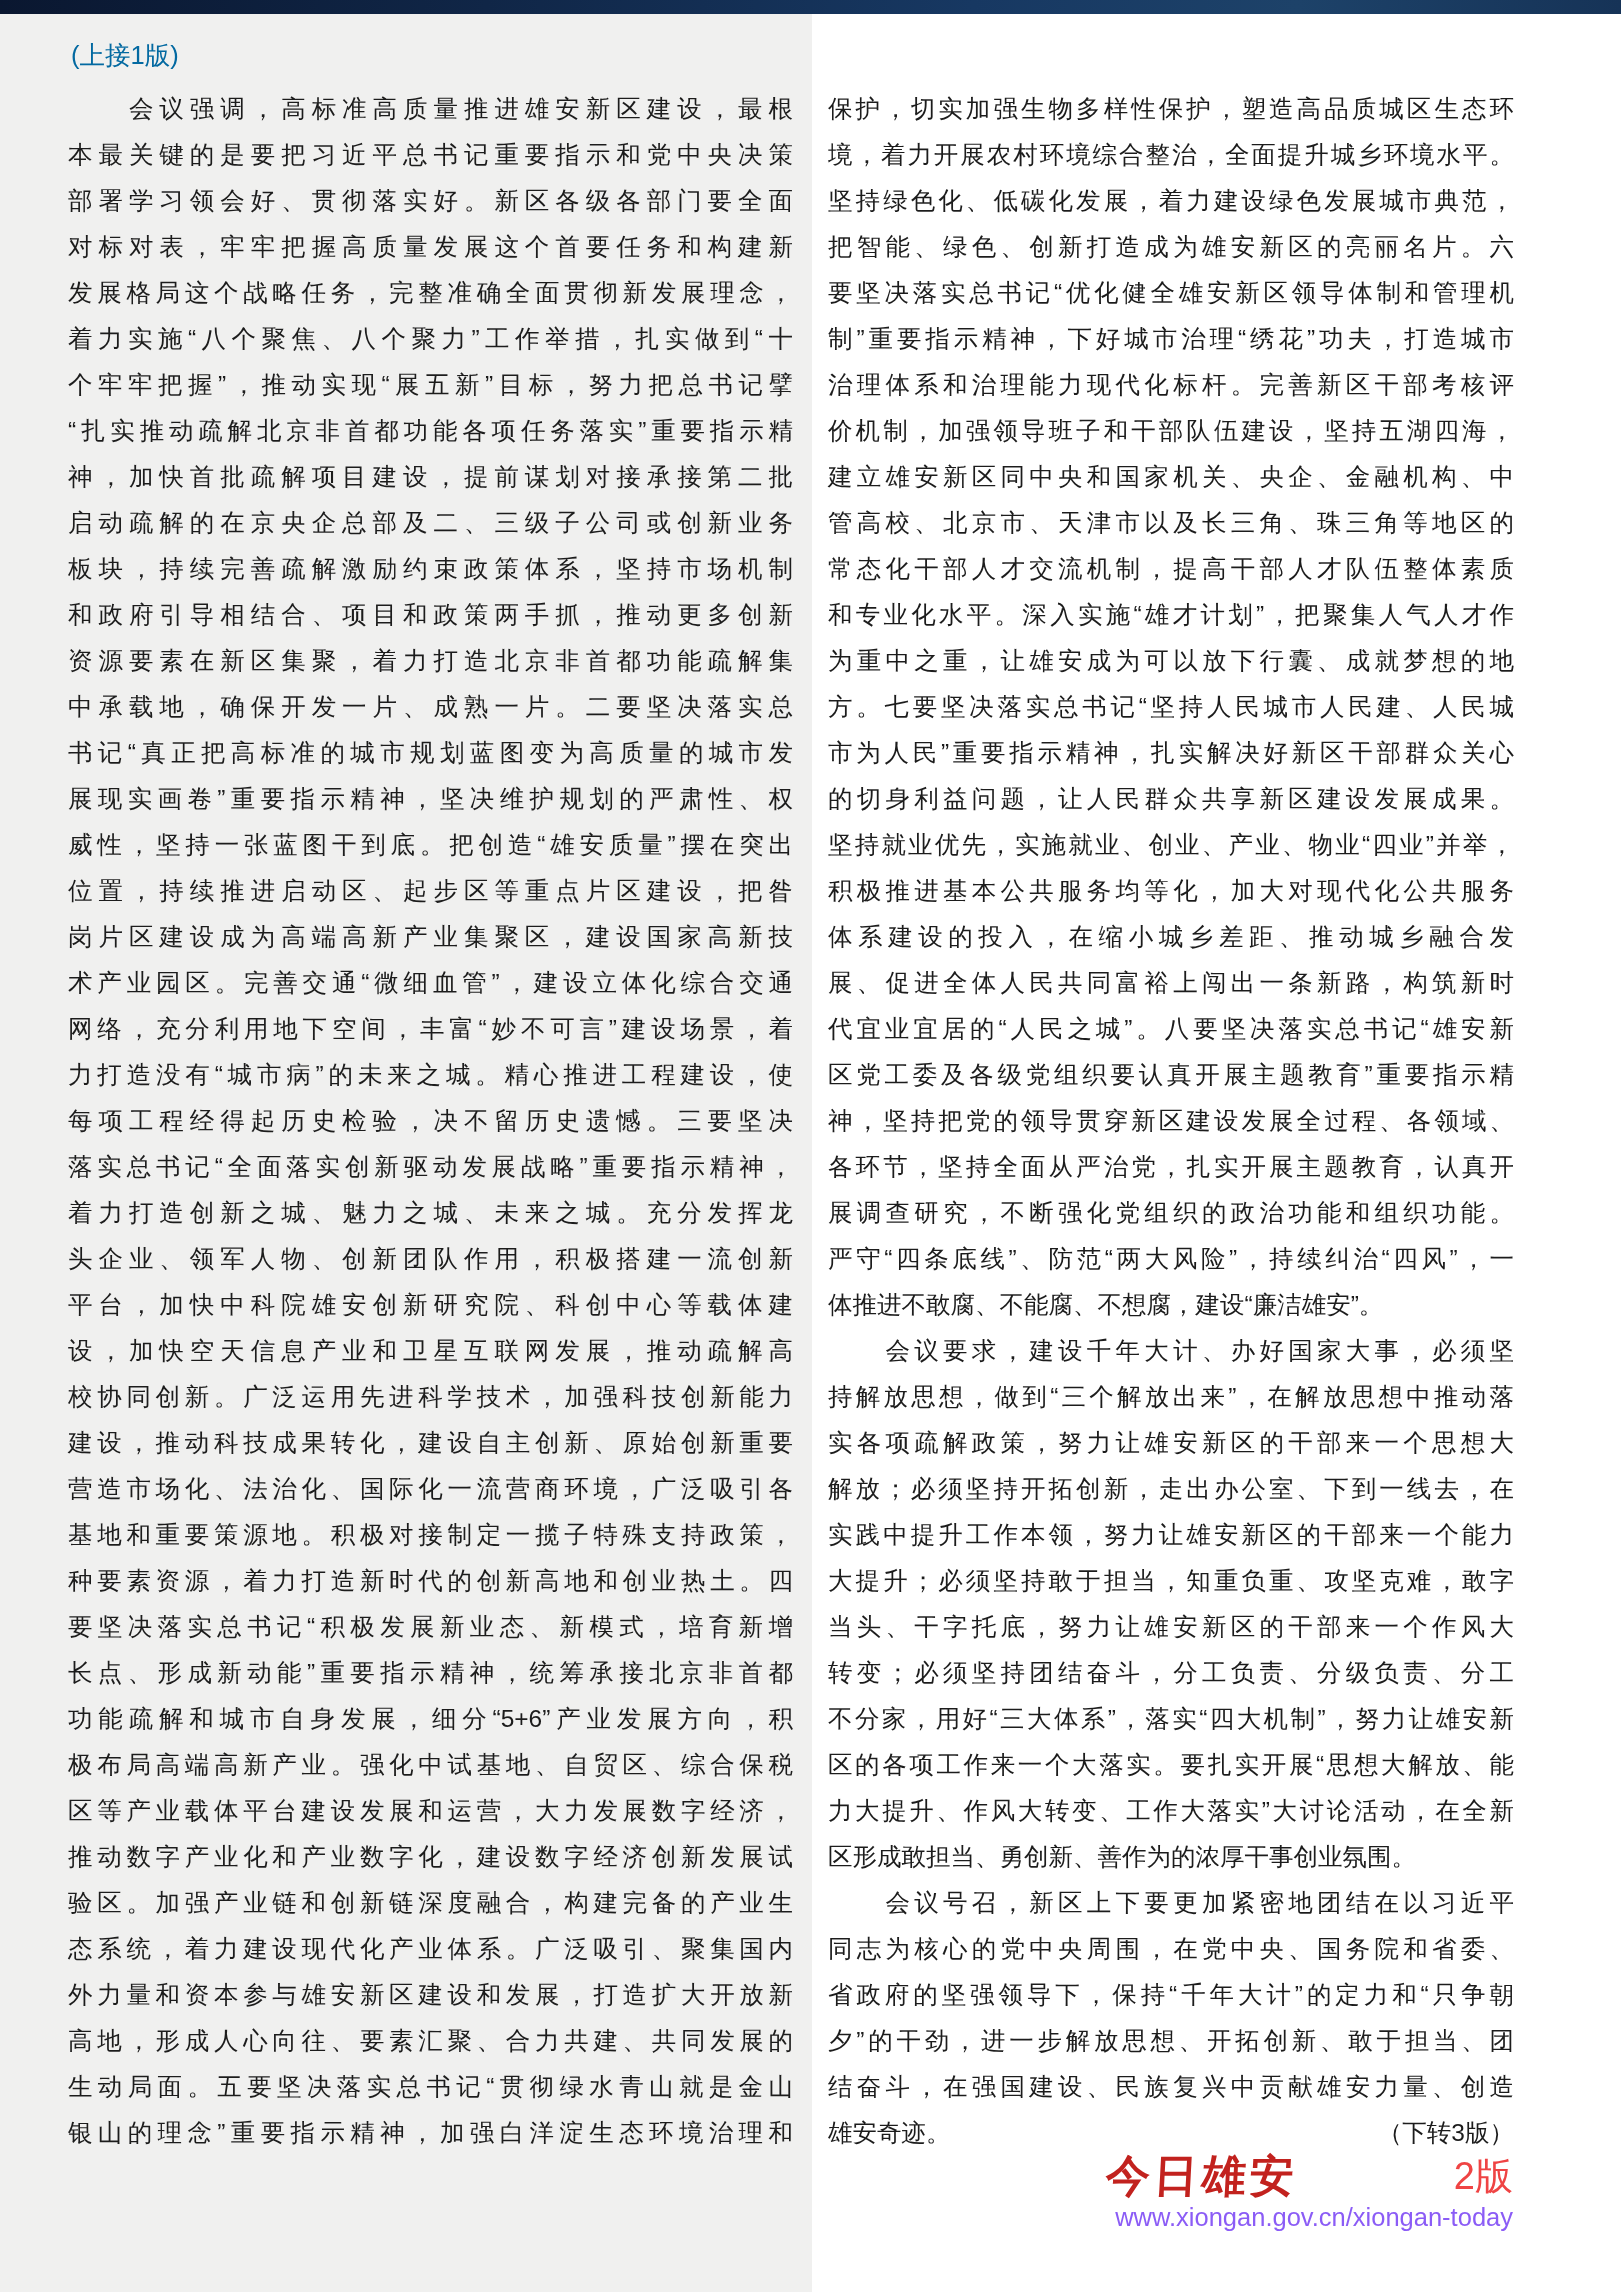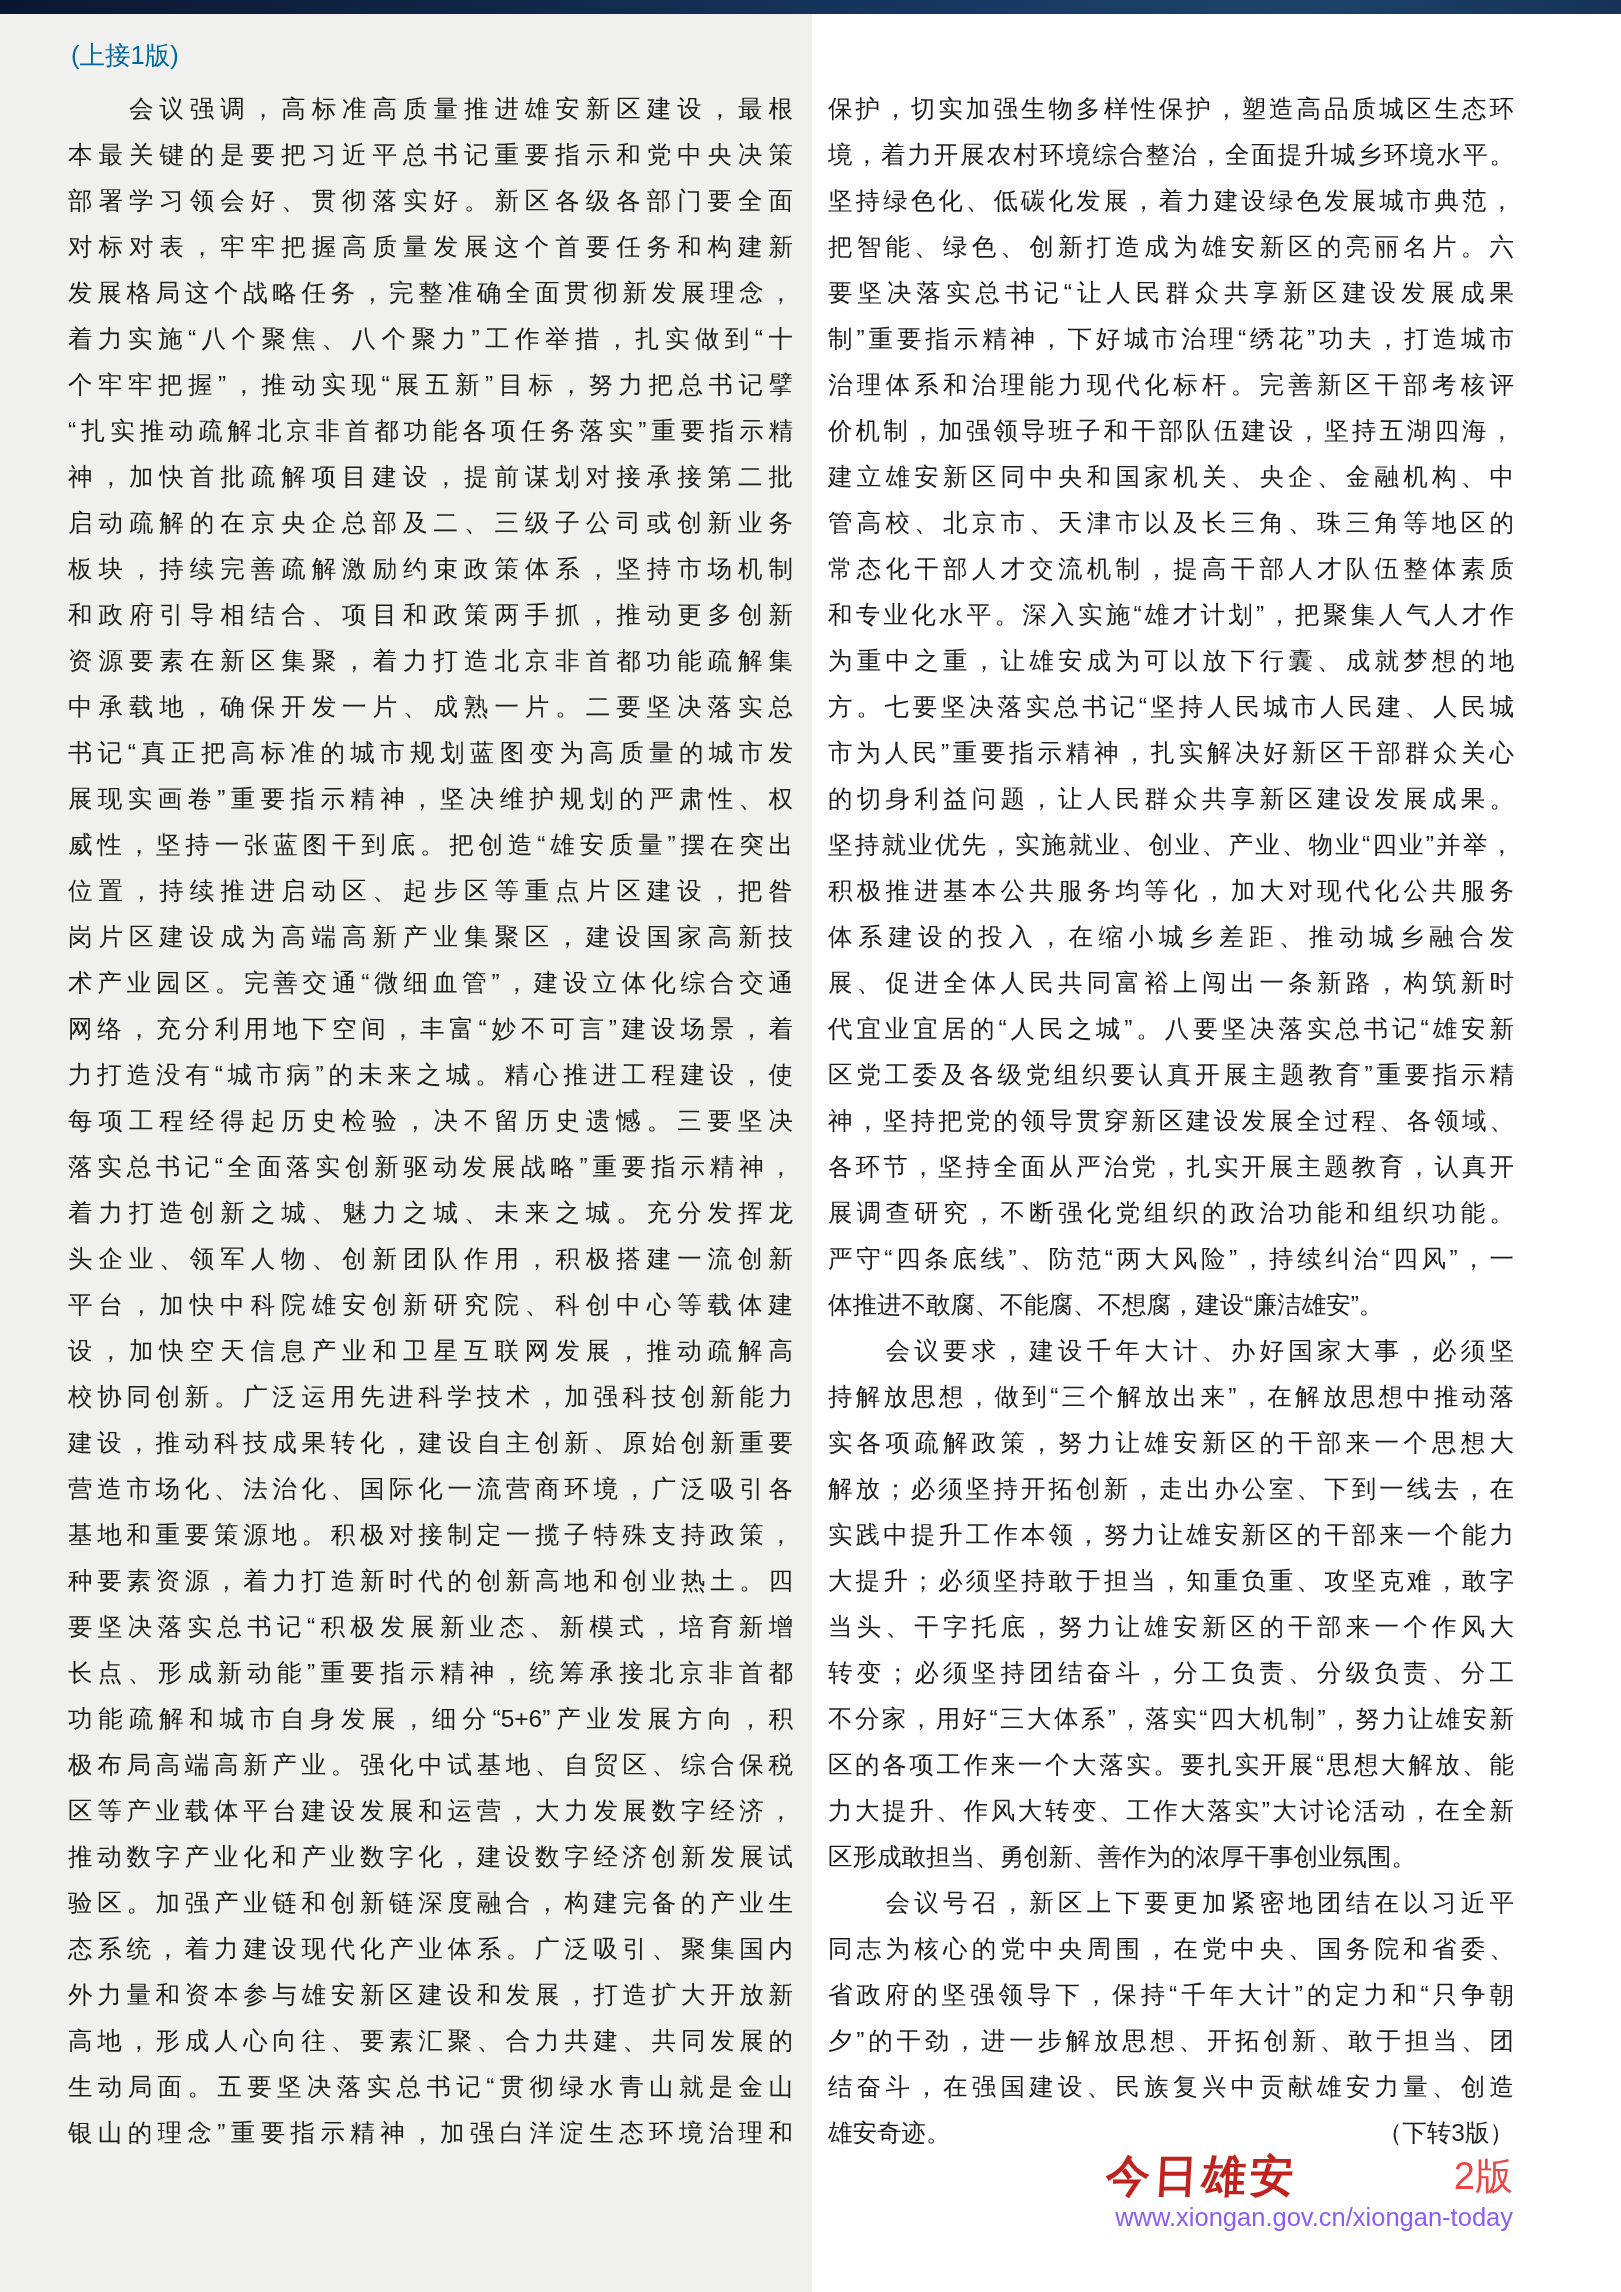--- a/index.html
+++ b/index.html
@@ -116,21 +116,21 @@
       <div class="ln">高地，形成人心向往、要素汇聚、合力共建、共同发展的</div>
       <div class="ln">生动局面。五要坚决落实总书记“贯彻绿水青山就是金山</div>
       <div class="ln">银山的理念”重要指示精神，加强白洋淀生态环境治理和</div>
     </div>
 
   <div class="col col-right">
       <div class="ln">保护，切实加强生物多样性保护，塑造高品质城区生态环</div>
       <div class="ln">境，着力开展农村环境综合整治，全面提升城乡环境水平。</div>
       <div class="ln">坚持绿色化、低碳化发展，着力建设绿色发展城市典范，</div>
       <div class="ln">把智能、绿色、创新打造成为雄安新区的亮丽名片。六</div>
-      <div class="ln">要坚决落实总书记“让人民群众共享新区建设发展成果</div>
+      <div class="ln">要坚决落实总书记“优化健全雄安新区领导体制和管理机</div>
       <div class="ln">制”重要指示精神，下好城市治理“绣花”功夫，打造城市</div>
       <div class="ln">治理体系和治理能力现代化标杆。完善新区干部考核评</div>
       <div class="ln">价机制，加强领导班子和干部队伍建设，坚持五湖四海，</div>
       <div class="ln">建立雄安新区同中央和国家机关、央企、金融机构、中</div>
       <div class="ln">管高校、北京市、天津市以及长三角、珠三角等地区的</div>
       <div class="ln">常态化干部人才交流机制，提高干部人才队伍整体素质</div>
       <div class="ln">和专业化水平。深入实施“雄才计划”，把聚集人气人才作</div>
       <div class="ln">为重中之重，让雄安成为可以放下行囊、成就梦想的地</div>
       <div class="ln">方。七要坚决落实总书记“坚持人民城市人民建、人民城</div>
       <div class="ln">市为人民”重要指示精神，扎实解决好新区干部群众关心</div>

